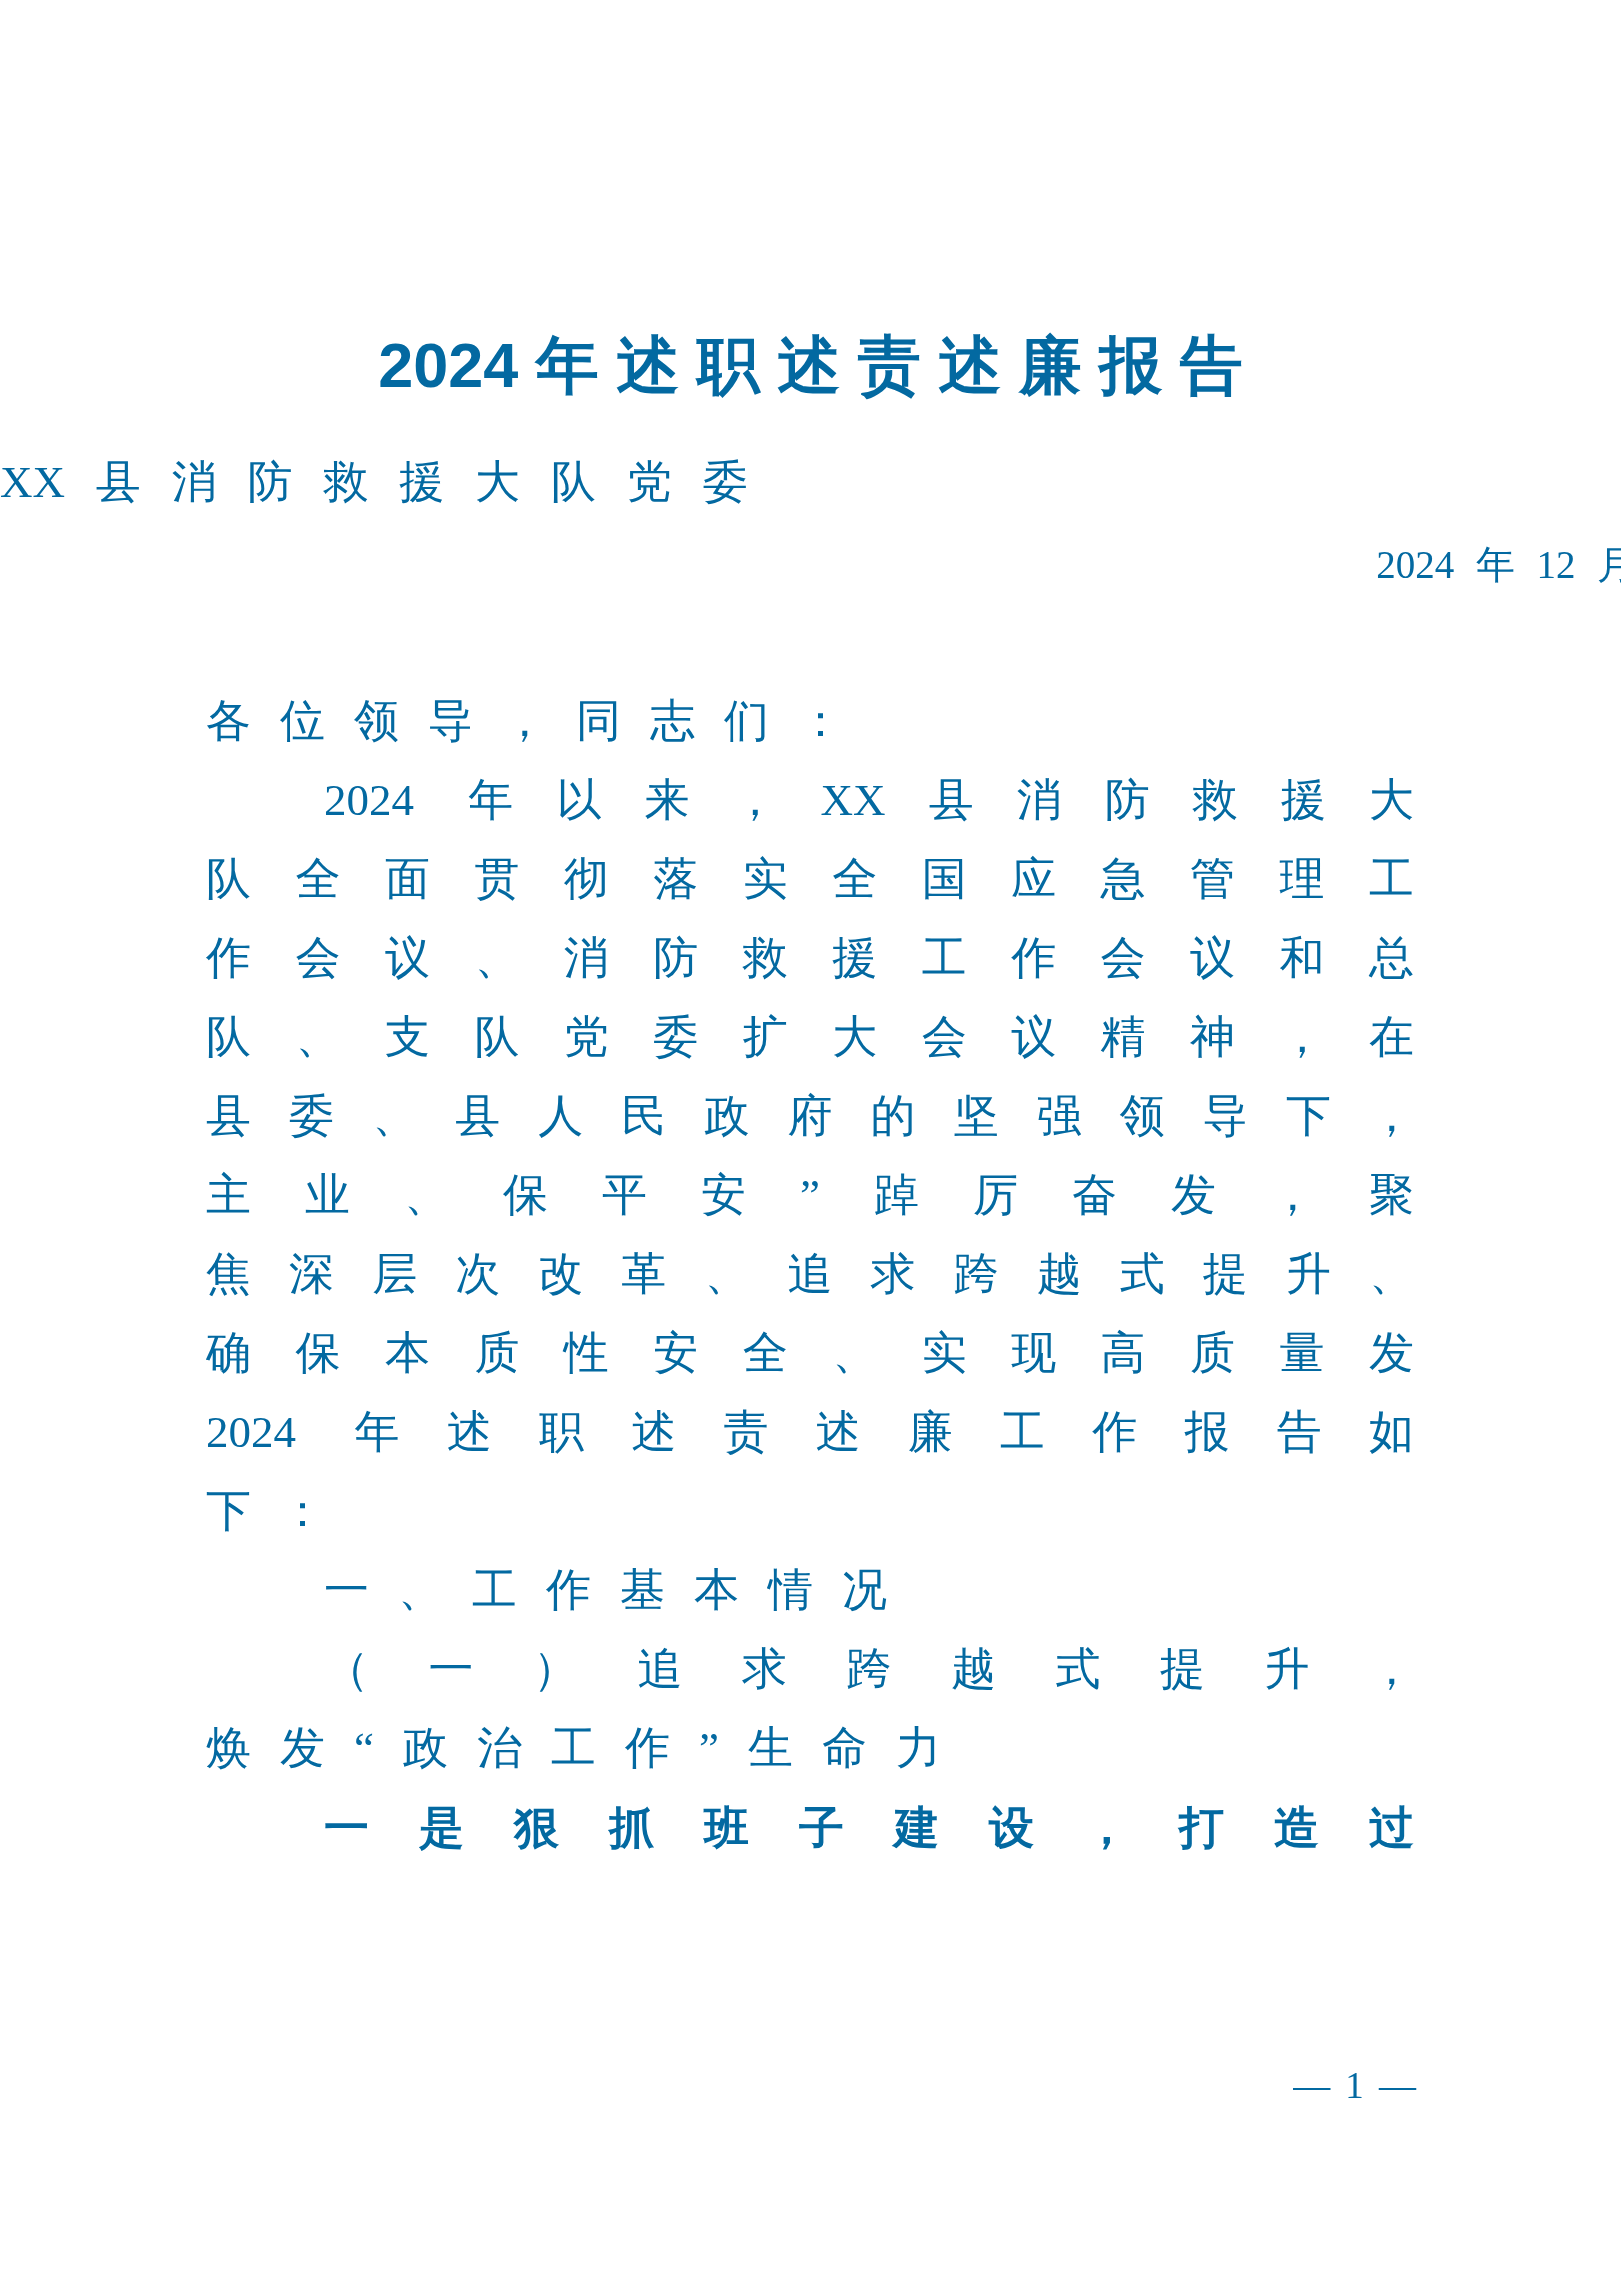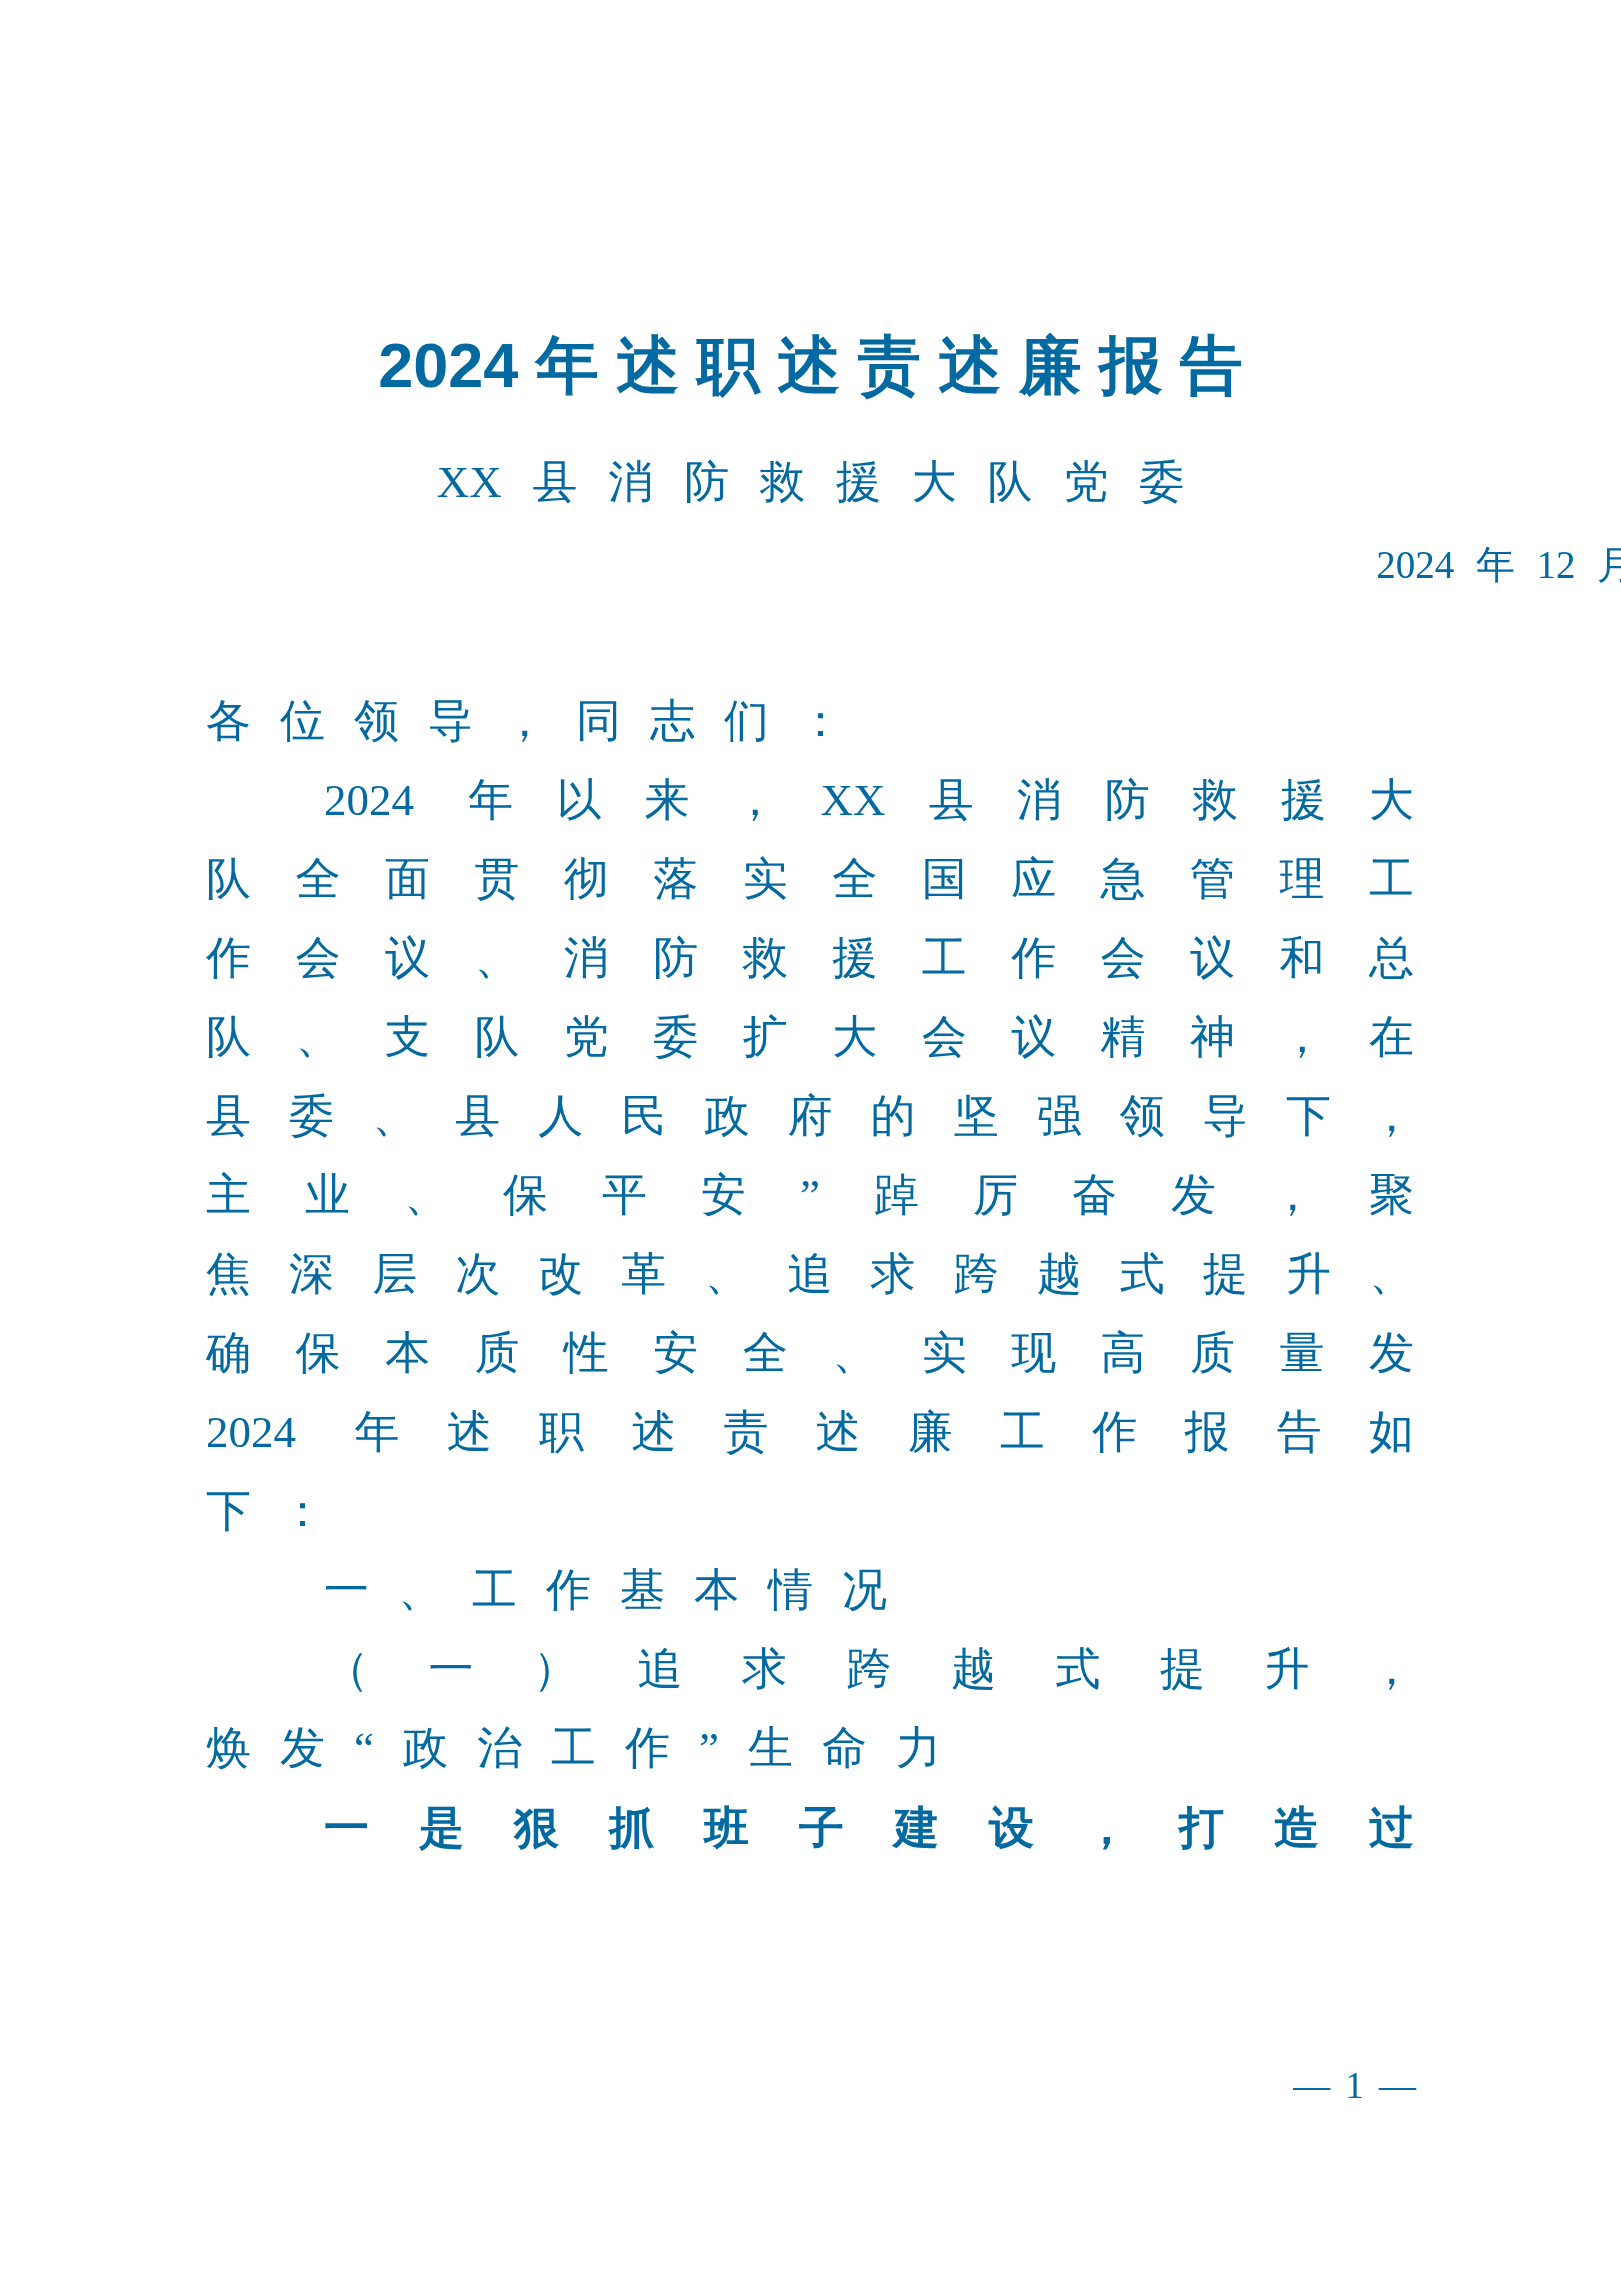--- a/index.html
+++ b/index.html
@@ -20,21 +20,21 @@
     font-family: "Liberation Sans", "DejaVu Sans", sans-serif;
     font-weight: 700;
     font-size: 63px;
     line-height: 1.15;
     white-space: nowrap;
   }
   .doc-subtitle {
     position: absolute;
     left: 0; top: 457px;
     width: 100%;
-    text-align: center;
+    text-align: left;
     font-size: 45px;
     line-height: 1.15;
     word-spacing: 19.6px;
     white-space: nowrap;
   }
   .doc-date {
     position: absolute;
     left: 15px; top: 543px;
     width: 100%;
     text-align: right;

